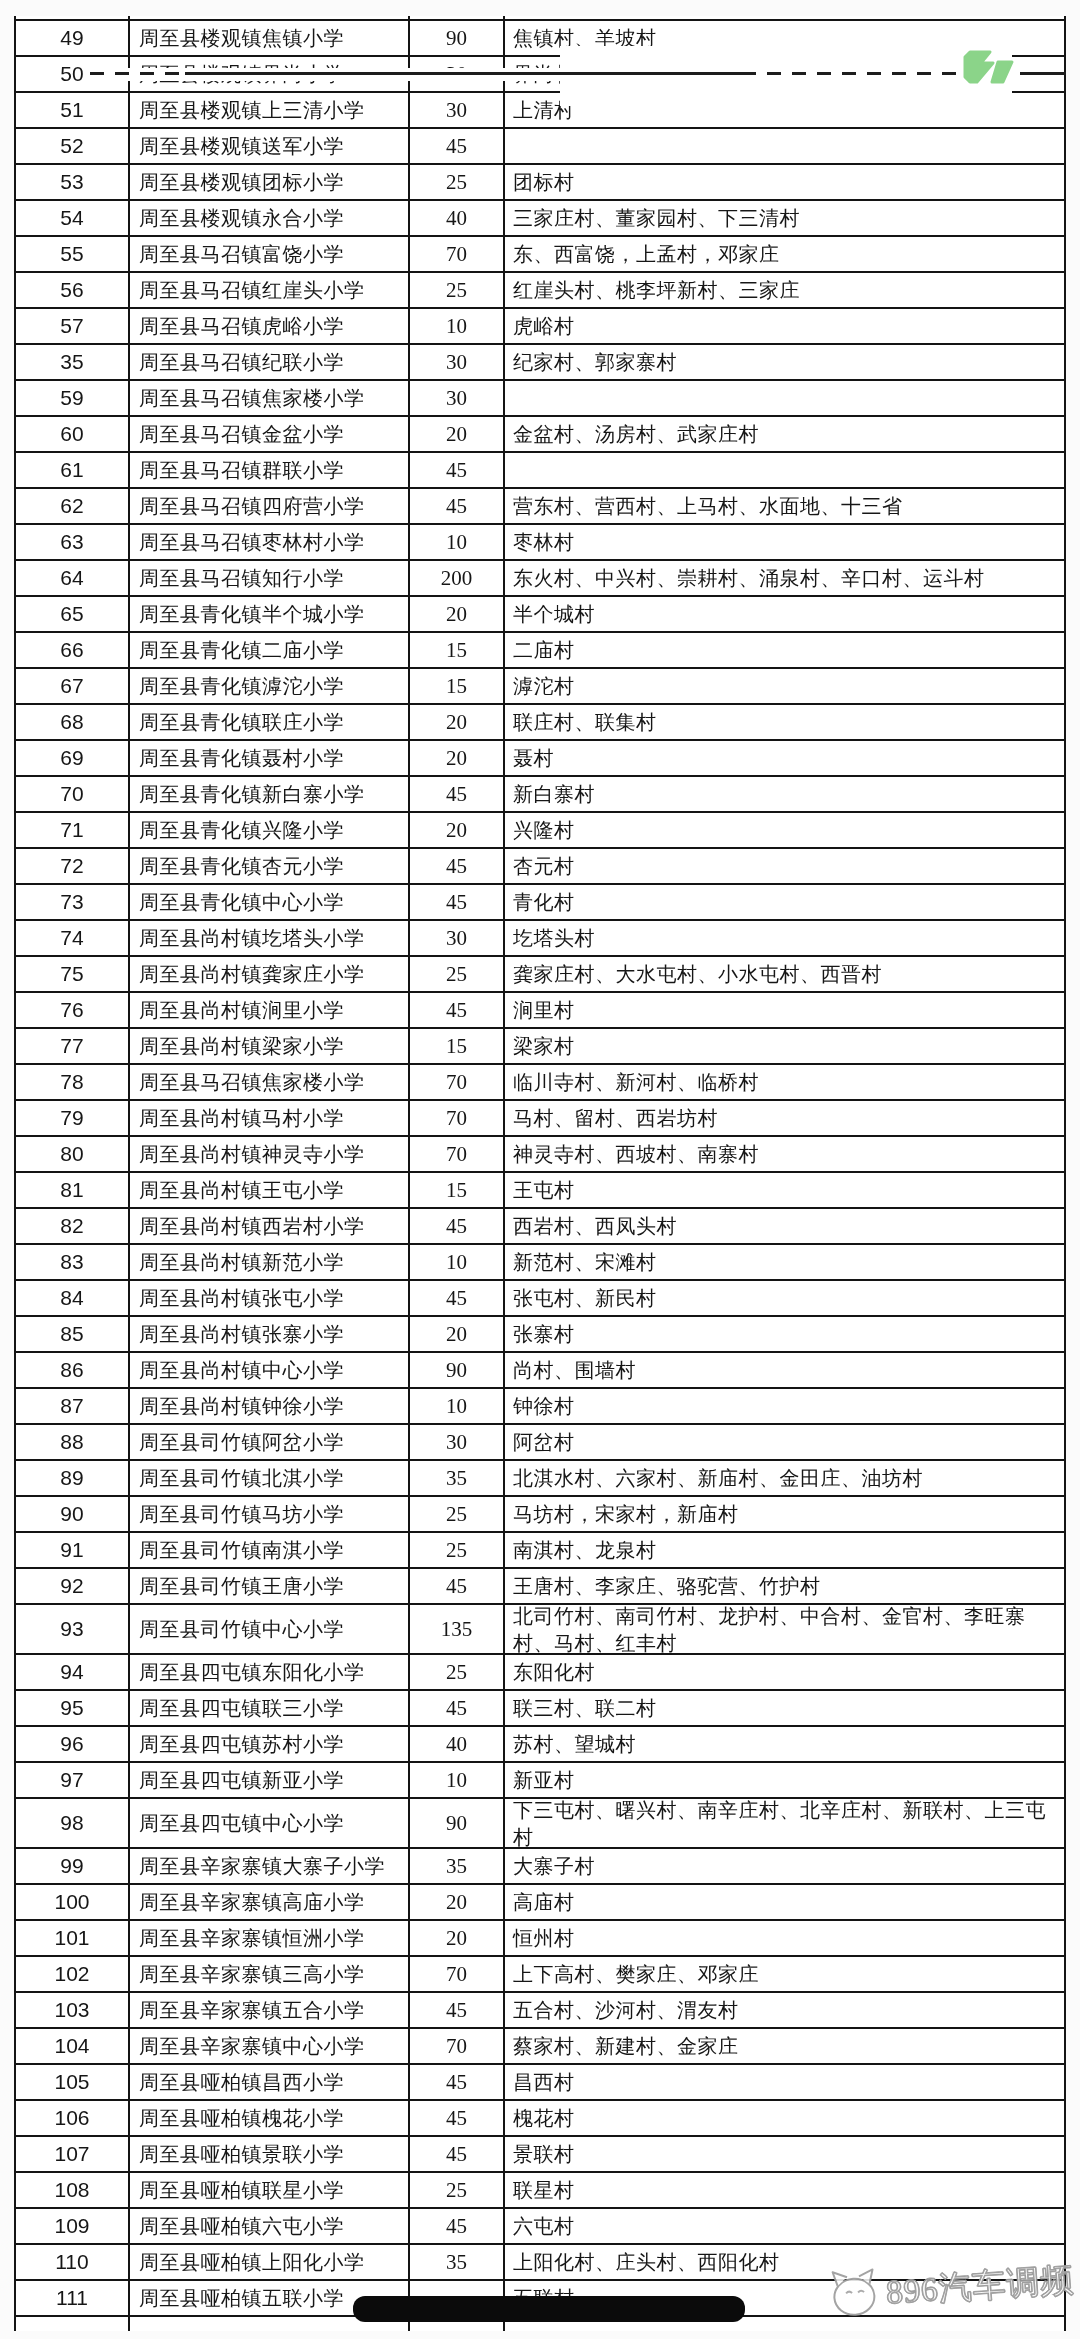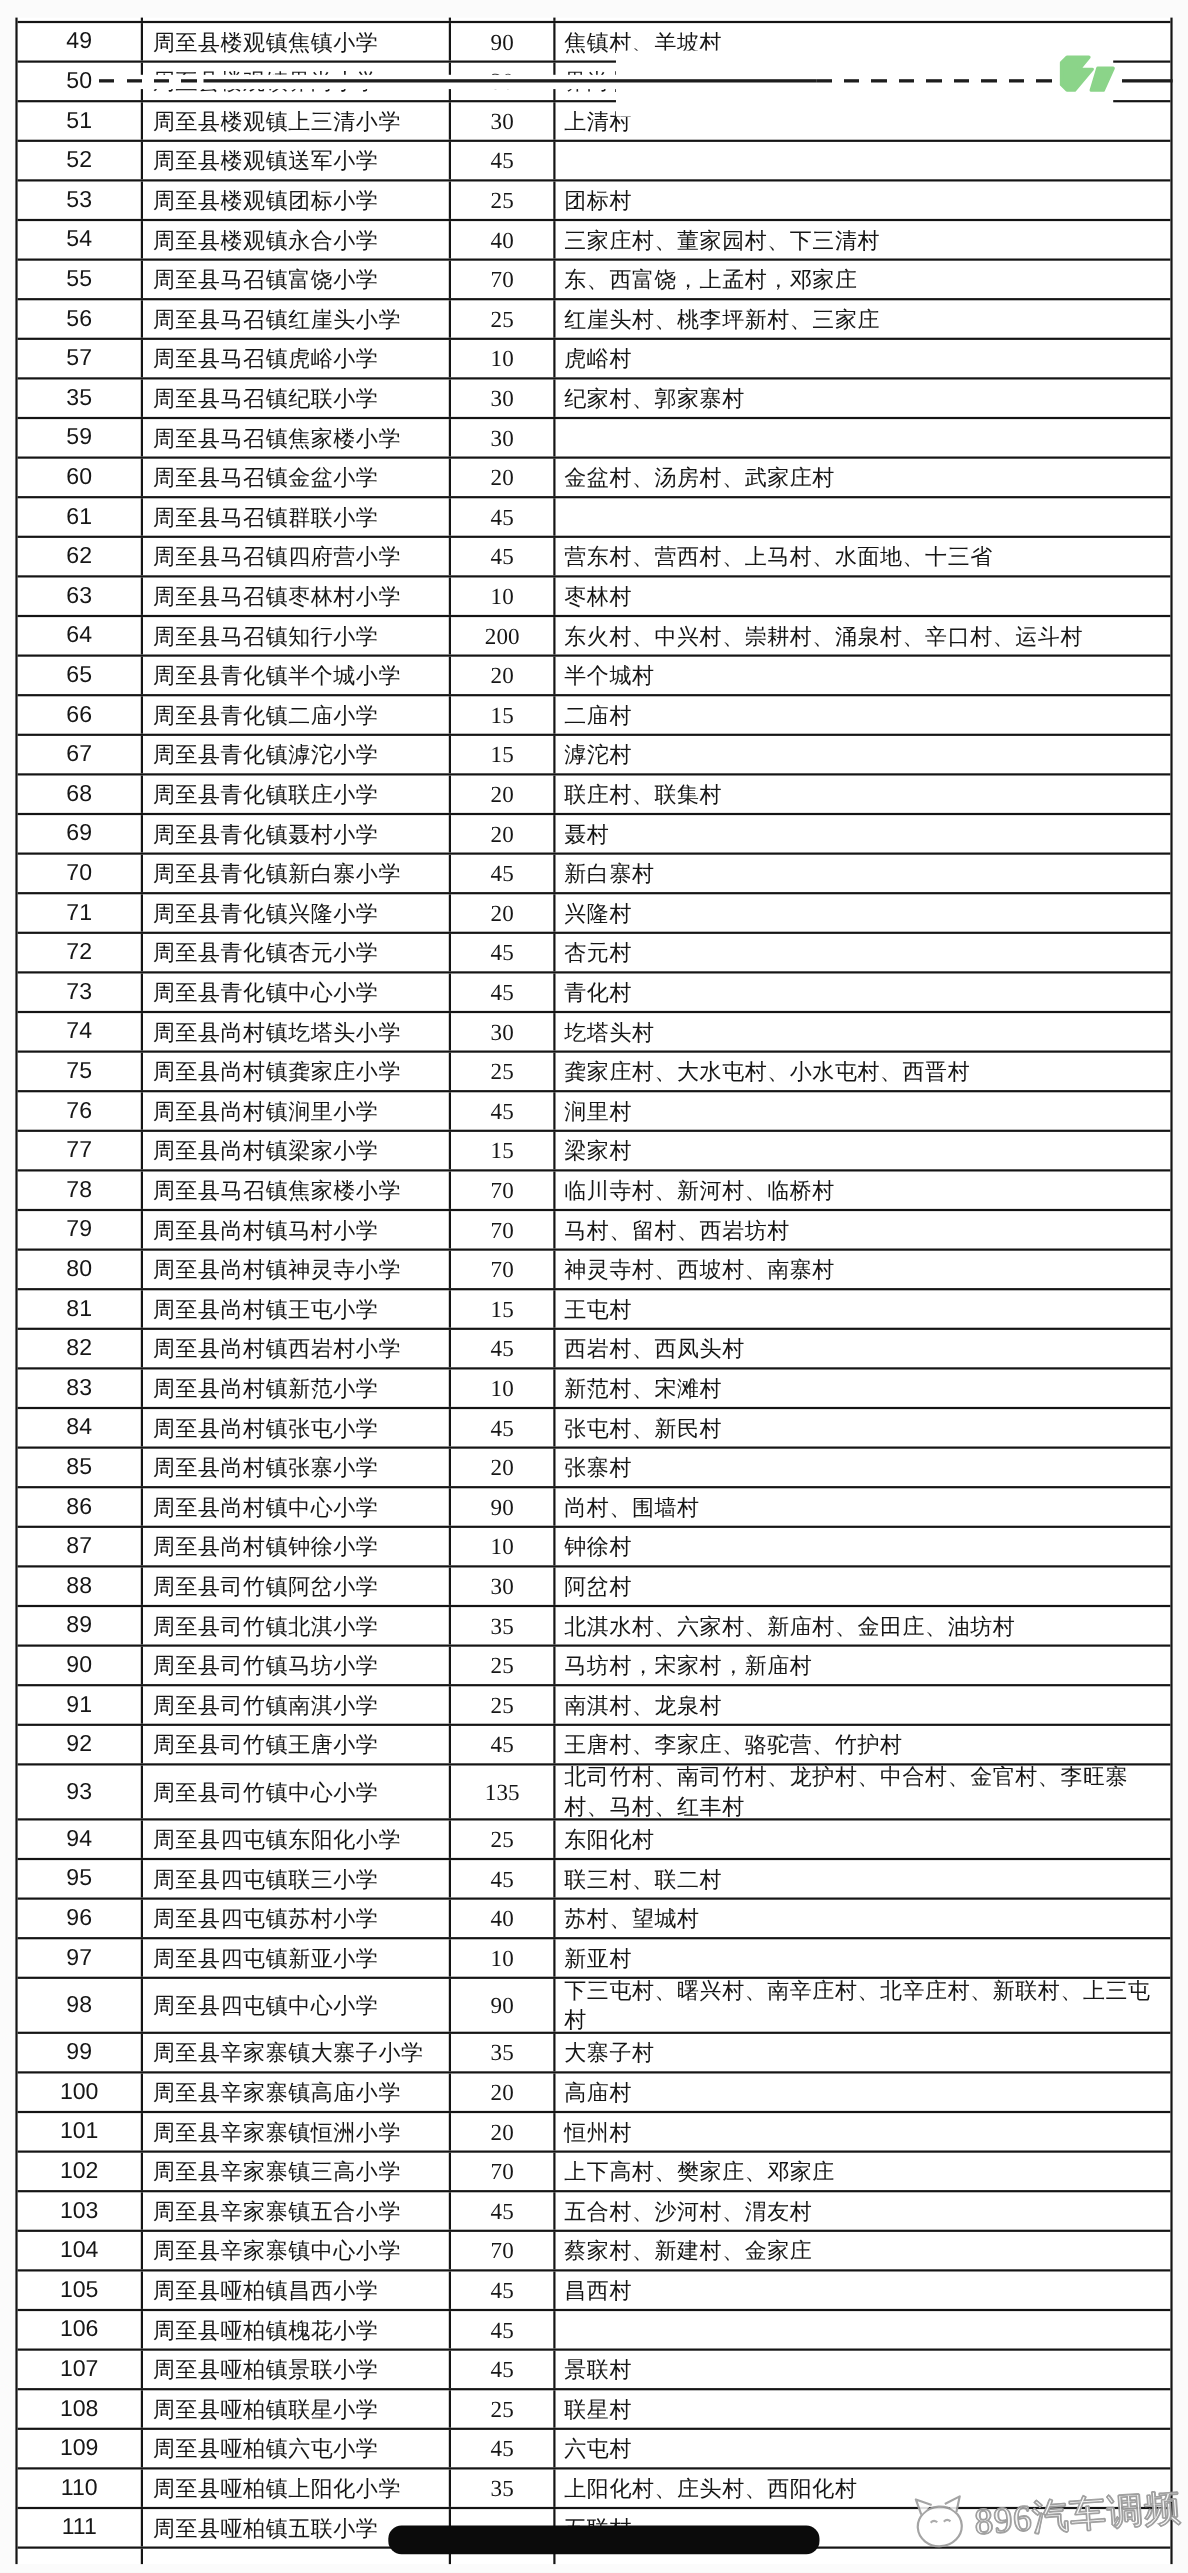--- a/index.html
+++ b/index.html
@@ -384,20 +384,21 @@
         <div class="row">
           <div class="cell c1">105</div>
           <div class="cell c2">周至县哑柏镇昌西小学</div>
           <div class="cell c3">45</div>
           <div class="cell c4">昌西村</div>
         </div>
         <div class="row">
           <div class="cell c1">106</div>
           <div class="cell c2">周至县哑柏镇槐花小学</div>
           <div class="cell c3">45</div>
+          <div class="cell c4">槐花村</div>
         </div>
         <div class="row">
           <div class="cell c1">107</div>
           <div class="cell c2">周至县哑柏镇景联小学</div>
           <div class="cell c3">45</div>
           <div class="cell c4">景联村</div>
         </div>
         <div class="row">
           <div class="cell c1">108</div>
           <div class="cell c2">周至县哑柏镇联星小学</div>

